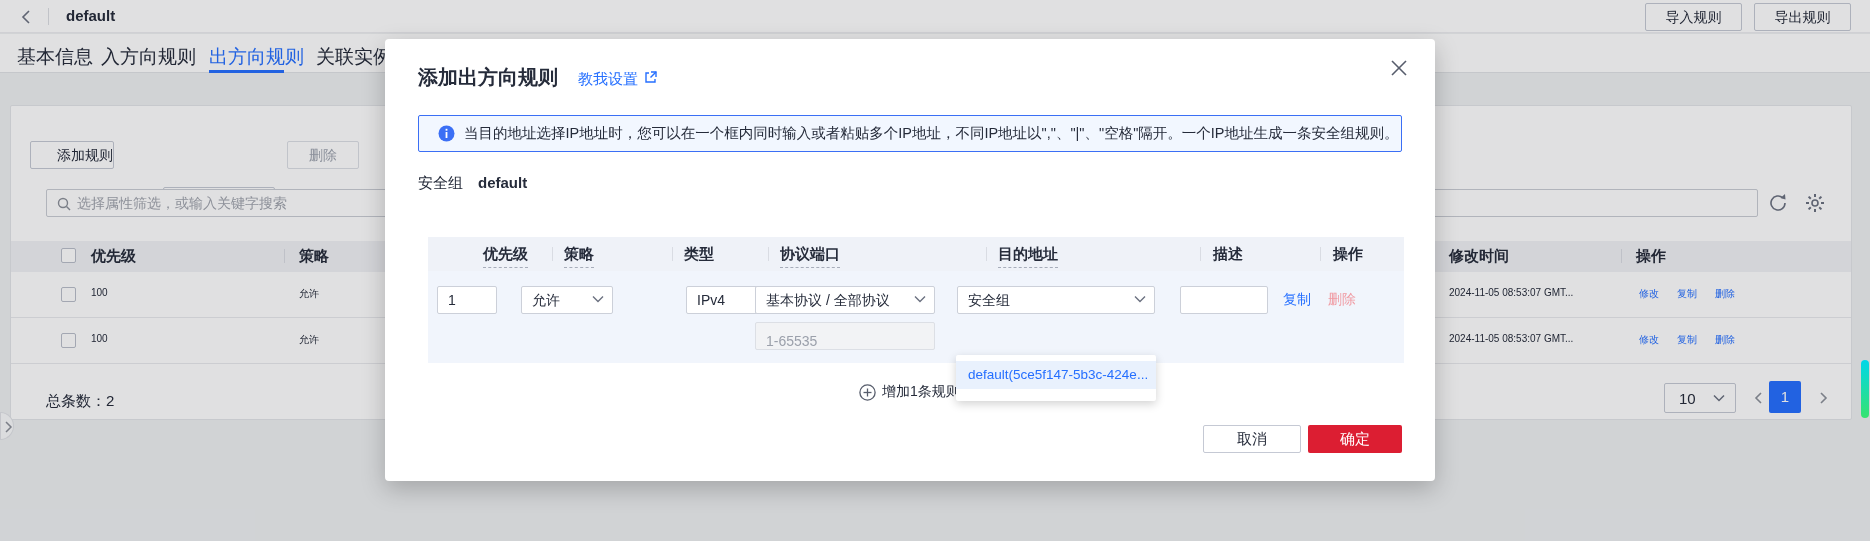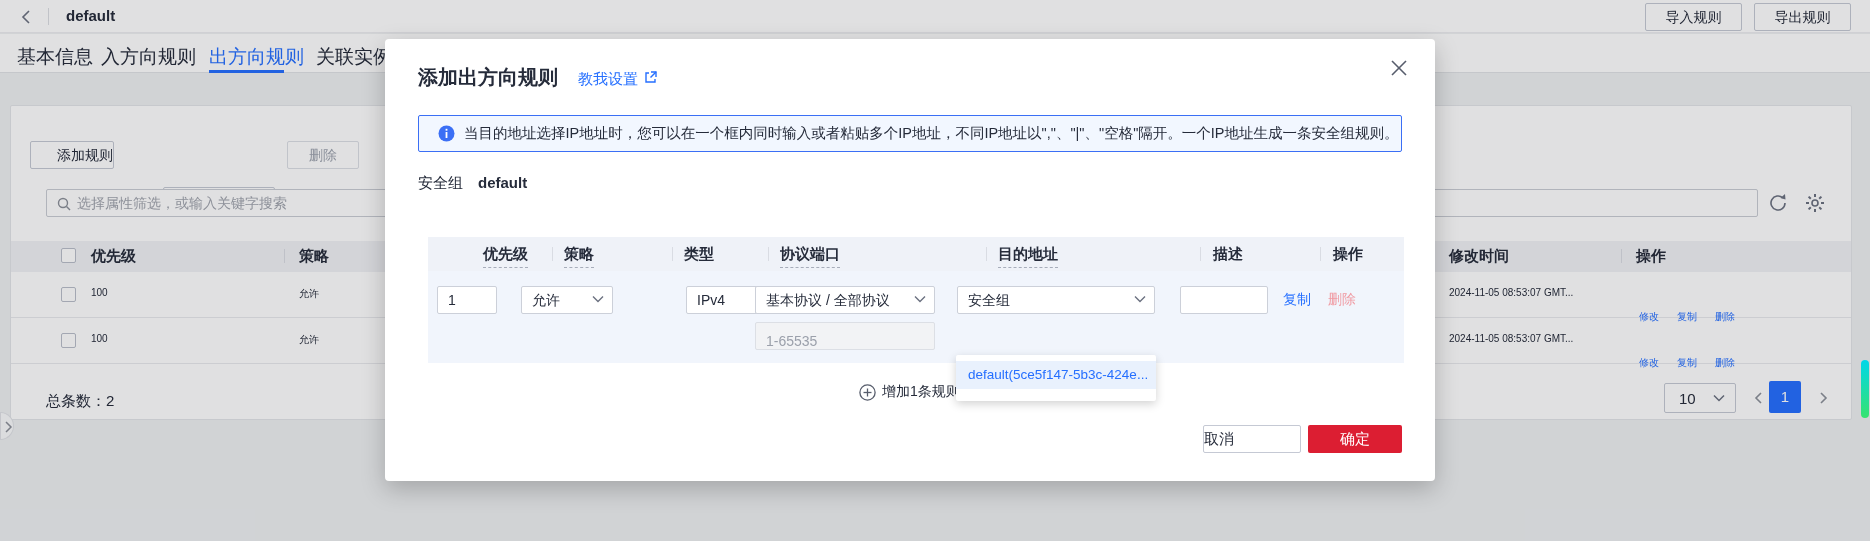--- a/index.html
+++ b/index.html
@@ -34,21 +34,21 @@
   .icon-btn { top:85px; width:24px; height:24px; cursor:pointer; }
   .ib-refresh { left:1755px; } .ib-gear { left:1792px; }
 
   .bg-thead { left:0px; top:135px; width:1840px; height:31px; background:#f0f2f5; }
   .bg-th { top:141px; font-size:15px; font-weight:600; color:#252b3a; }
   .col-sep { width:1px; height:14px; background:#d9dce3; top:143px; }
   .checkbox { width:15px; height:15px; border:1px solid #b9bec9; border-radius:2px; background:#fff; cursor:pointer; }
   .bg-row { left:0; width:1840px; height:46px; border-bottom:1px solid #e8eaed; }
   .row-1 { top:166px; } .row-2 { top:212px; }
   .bg-cell { top:15px; font-size:10px; position:absolute; }
-  .link { color:#256fff; cursor:pointer;margin-top:23px; }
+  .link { color:#256fff; cursor:pointer; }
   .total { left:35px; top:286px; font-size:15px; }
   .page-size { left:1653px; top:277px; width:72px; height:30px; border:1px solid #c5c9d4; border-radius:2px; background:#fff; font-size:15px; cursor:pointer; }
   .page-size span { position:absolute; left:14px; top:6px; }
   .pg-chevron { top:284px; width:16px; height:16px; cursor:pointer; }
   .pg-prev { left:1740px; } .pg-next { left:1804px; }
   .page-num { left:1758px; top:275px; width:32px; height:32px; background:#256fff; color:#fff; border-radius:2px; font-size:15px; text-align:center; line-height:32px; cursor:pointer; }
 
   
   .overlay { left:0; top:0; width:1870px; height:541px; background:rgba(15,18,26,0.13); z-index:5; }
 
@@ -85,21 +85,21 @@
   .fport { left:370px; top:283px; width:180px; background:#f2f3f5; border-color:#dcdfe5; }
   .fport input { width:155px; height:36px; border:none; outline:none; background:transparent; font-size:14px; font-family:inherit; }
   .fport input::placeholder { color:#9ba0ab; }
   .fdest { left:572px; top:281px; width:198px; height:31px; background:#fff; border:1px solid #2f6cff; border-radius:2px; line-height:29px; font-size:13.5px; padding-left:8px; }
   .fdest .clear { position:absolute; right:6px; top:8px; cursor:pointer; }
 
   .m-dropdown { left:571px; top:316px; width:200px; height:46px; background:#fff; border-radius:2px; box-shadow:0 3px 10px rgba(0,0,0,0.18); z-index:12; }
   .m-option { position:absolute; left:0; top:6px; width:200px; height:28px; background:#e9f1fd; color:#256fff; font-size:13.5px; line-height:28px; padding-left:12px; cursor:pointer; white-space:nowrap; overflow:hidden; }
 
   .m-addrule { left:474px; top:344px; font-size:14px; display:flex; align-items:center; gap:6px; cursor:pointer; }
-  .m-cancel { left:818px; top:386px; width:98px; height:28px; background:#fff; border:1px solid #c5c9d4; border-radius:2px; font-size:15px; line-height:26px; cursor:pointer; }
+  .m-cancel { left:818px; top:386px; width:98px; height:28px; background:#fff; border:1px solid #c5c9d4; border-radius:2px; font-size:15px; text-align:center; line-height:26px; cursor:pointer; }
   .m-ok { left:923px; top:386px; width:94px; height:28px; background:#dc1e32; color:#fff; border-radius:2px; font-size:15px; text-align:center; line-height:28px; cursor:pointer; }
 
   
   .edge-bar { left:1861px; top:360px; width:8px; height:58px; border-radius:4px; background:linear-gradient(#00d7e9,#35e36f); z-index:40; }
   .left-expander { left:0; top:412px; width:14px; height:28px; background:#fafbfc; border:1px solid #e0e2e6; border-radius:0 14px 14px 0; z-index:2; }
   .left-expander svg { position:absolute; left:2px; top:7px; }
 </style>
 </head>
 <body>
 

